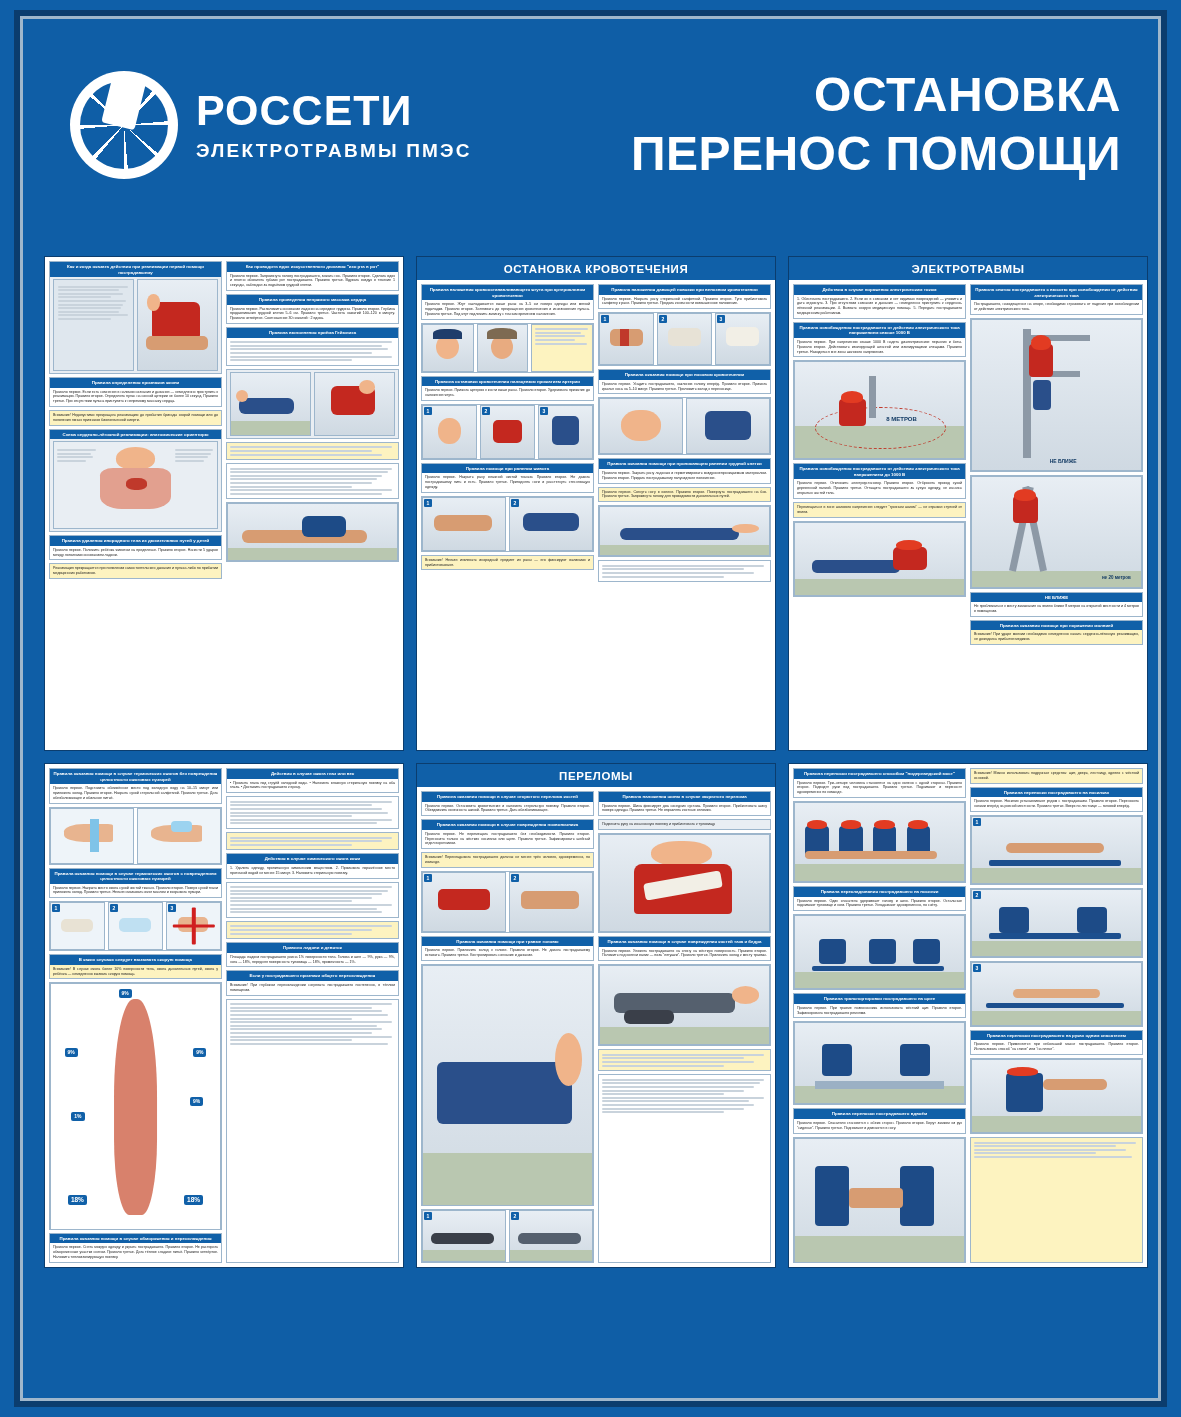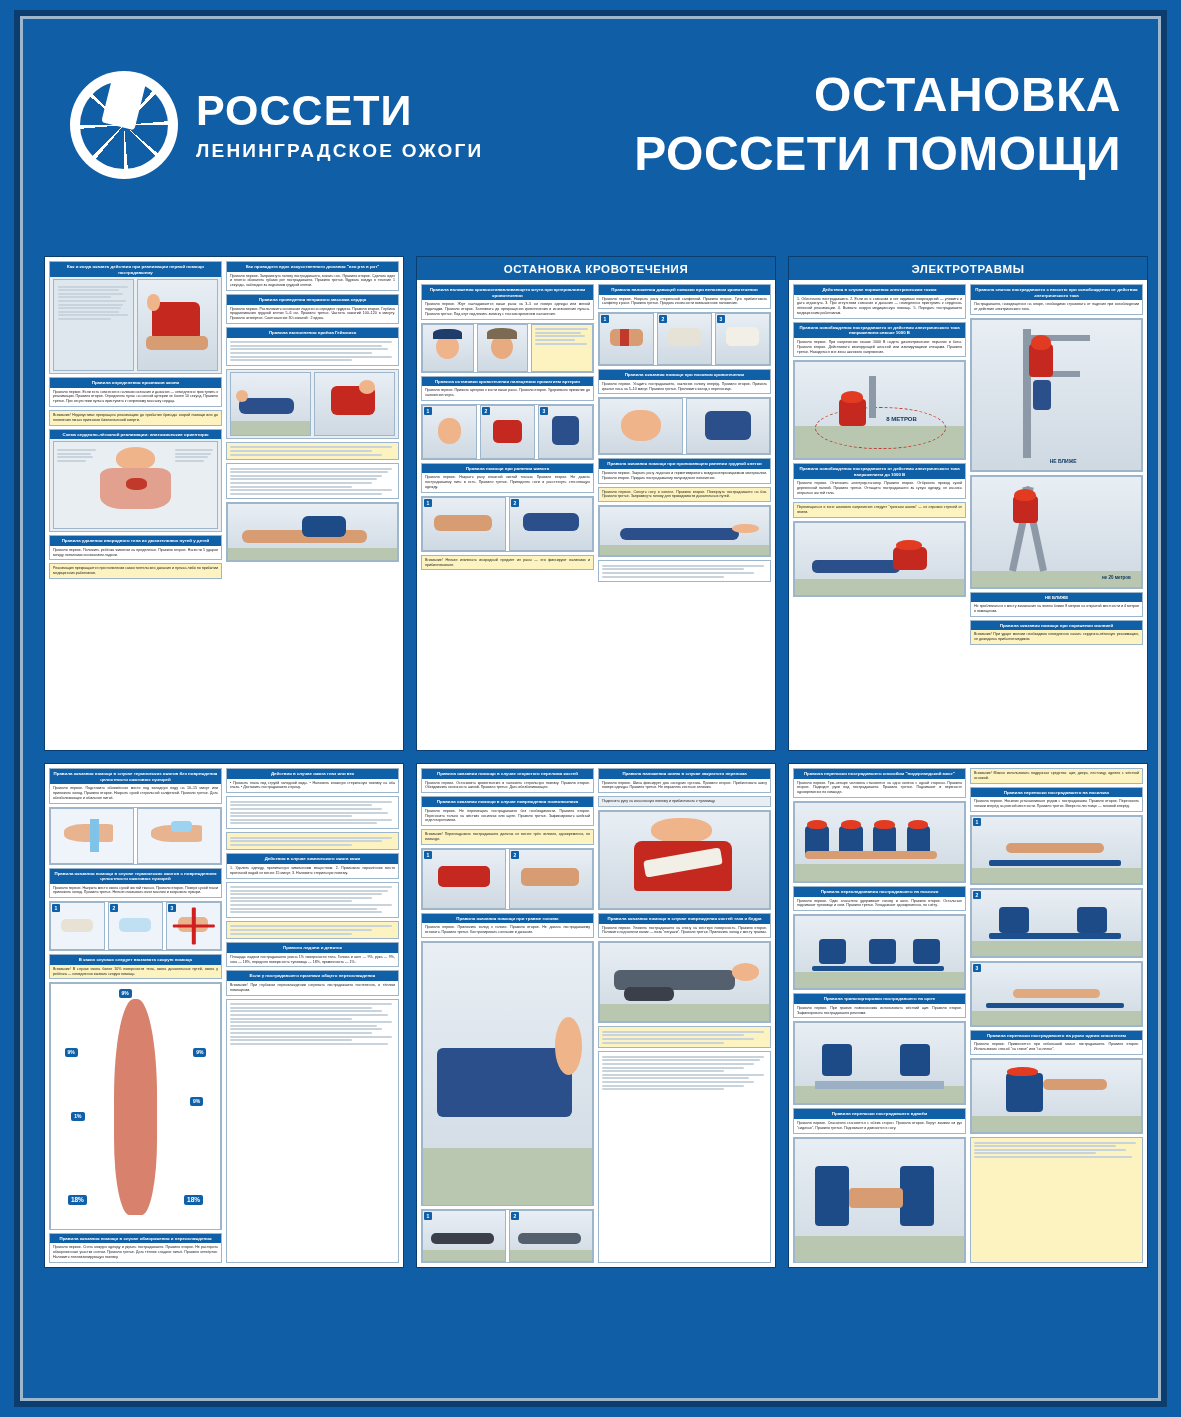--- a/index.html
+++ b/index.html
@@ -148,26 +148,26 @@
 <div class="poster">
 
   <div class="header">
     <div class="logo-wrap">
       <div class="logo-mark">
         <div class="blades"></div>
         <div class="notch"></div>
       </div>
       <div class="logo-text">
         <div class="logo-title">РОССЕТИ</div>
-        <div class="logo-sub">ЛЕНИНГРАДСКОЕ ОЖОГИ</div>
+        <div class="logo-sub">ЭЛЕКТРОТРАВМЫ ПМЭС</div>
       </div>
     </div>
     <div class="header-title">
       <div>ОСТАНОВКА</div>
-      <div>РОССЕТИ ПОМОЩИ</div>
+      <div>ПЕРЕНОС ПОМОЩИ</div>
     </div>
   </div>
 
   <div class="grid">
 
     <div class="sheet row1">
       <div class="sheet-body">
         <div class="col">
           <div class="blk">
             <div class="blk-head">Как и когда оказать действия при реанимации первой помощи пострадавшему</div>
@@ -685,20 +685,21 @@
                   <i class="s5"></i>
                   <i class="s4"></i>
                 </div>
             </div>
           </div>
         </div>
       </div>
     </div>
 
     <div class="sheet row2">
+      <div class="sheet-title">ПЕРЕЛОМЫ</div>
       <div class="sheet-body">
         <div class="col">
           <div class="blk">
             <div class="blk-head">Правила оказания помощи в случае открытого перелома костей</div>
             <div class="blk-body">Правило первое. Остановить кровотечение и наложить стерильную повязку. Правило второе. Обездвижить конечность шиной. Правило третье. Дать обезболивающее.</div>
           </div>
           <div class="blk">
             <div class="blk-head">Правила оказания помощи в случае повреждения позвоночника</div>
             <div class="blk-body">Правило первое. Не перемещать пострадавшего без необходимости. Правило второе. Переносить только на жёстких носилках или щите. Правило третье. Зафиксировать шейный отдел воротником.</div>
           </div>

